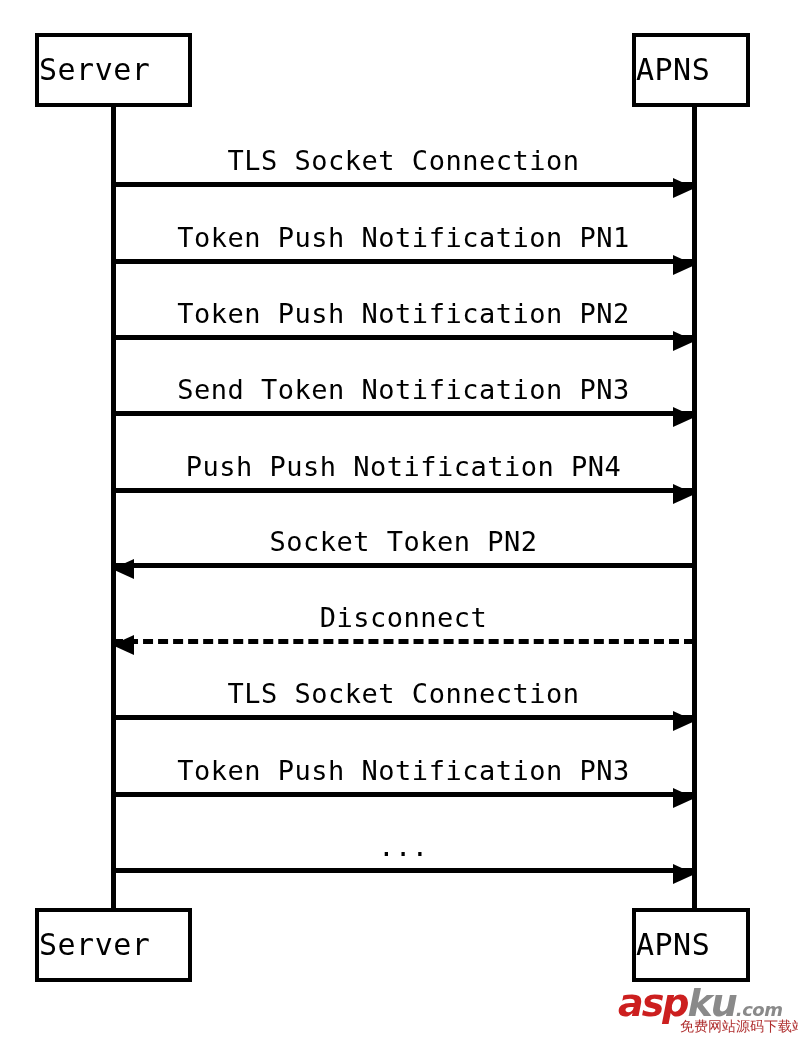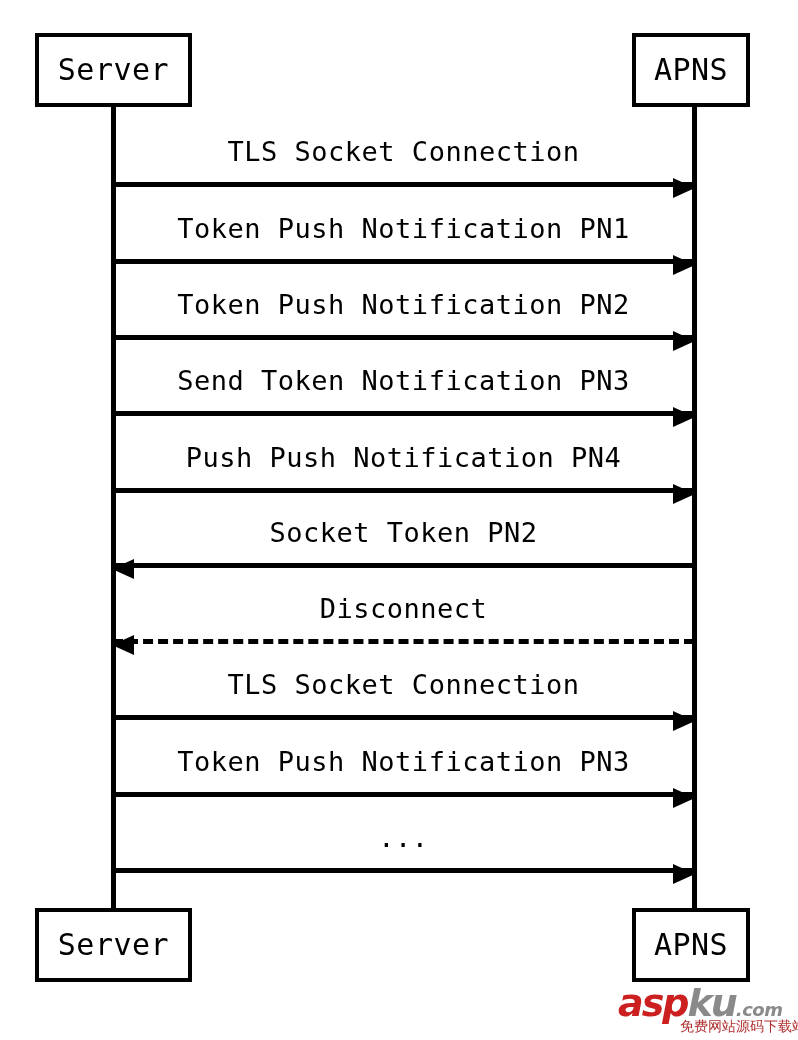--- a/index.html
+++ b/index.html
@@ -18,21 +18,21 @@
     overflow: hidden;
   }
 
   
   .participant-box {
     position: absolute;
     border: 4px solid #000000;
     background: #ffffff;
     display: flex;
     align-items: center;
-    justify-content: center;
+    justify-content: flex-start;
     box-sizing: border-box;
   }
   .participant-label {
     font-family: "DejaVu Sans Mono", "Liberation Mono", monospace;
     font-size: 30px;
     color: #000000;
     letter-spacing: 0.5px;
     line-height: 1;
     white-space: nowrap;
   }
@@ -52,21 +52,21 @@
   .msg-label {
     position: absolute;
     width: 100%;
     text-align: center;
     font-family: "DejaVu Sans Mono", "Liberation Mono", monospace;
     font-size: 27px;
     color: #000000;
     letter-spacing: 0.5px;
     white-space: nowrap;
     line-height: 1;
-    bottom: 17px;
+    bottom: 8px;
   }
   .msg-line {
     position: absolute;
     left: 0;
     right: 0;
     top: 0;
     height: 0;
     border-top: 5px solid #000000;
   }
   .msg-line.dashed {

